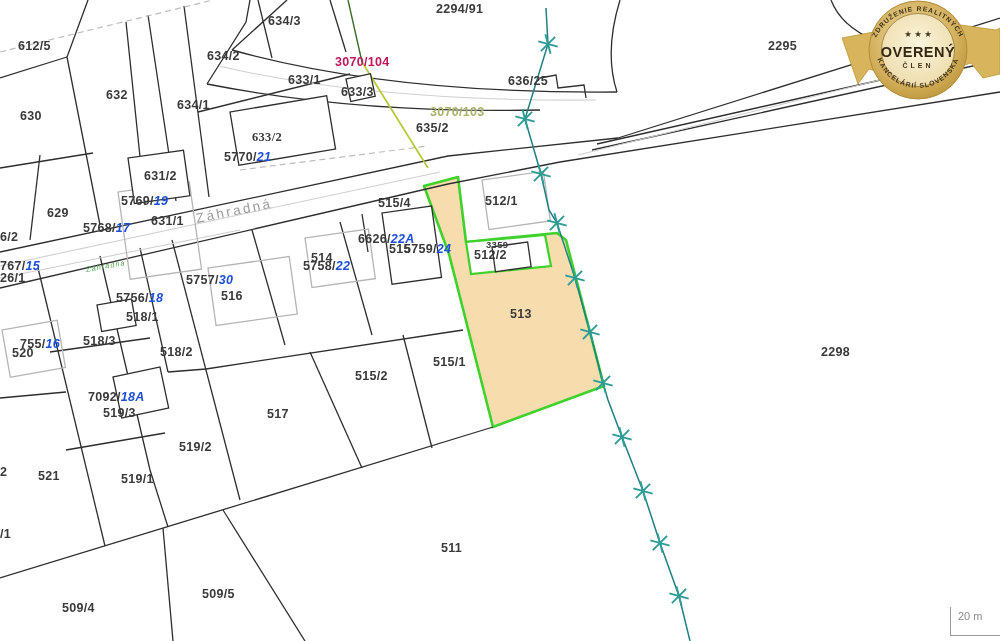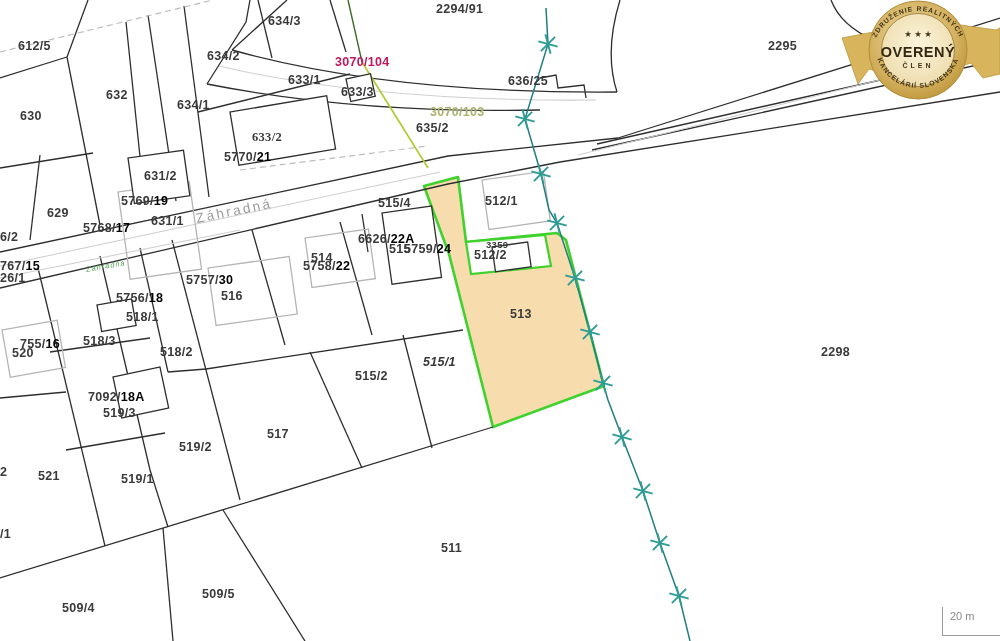--- a/index.html
+++ b/index.html
@@ -1,29 +1,29 @@
 <!DOCTYPE html>
 <html><head>
 <meta charset="utf-8">
 <style>
   html,body{margin:0;padding:0;background:#fff;}
   #stage{position:relative;width:1000px;height:641px;background:#ffffff;overflow:hidden;
          font-family:"Liberation Sans", sans-serif;}
   #maplines{position:absolute;left:0;top:0;z-index:1;}
   .lbl{position:absolute;z-index:3;font-weight:700;font-size:12.5px;color:#3a3a3a;
        white-space:nowrap;letter-spacing:.3px;line-height:1;}
-  .lbl .red{color:#000000;}
+  .lbl .red{color:#1d4ed8;font-style:italic;}
   .lbl.olive{color:#be185d;}
   .lbl.olive2{color:#AAB26B;}
   .lbl.small{font-size:9.5px;font-weight:700;}
   .street{position:absolute;z-index:3;color:#9b9b9b;font-size:13.5px;font-weight:400;
           letter-spacing:2.5px;transform:rotate(-11.5deg);transform-origin:left center;}
   .street-small{position:absolute;z-index:3;color:#55a855;font-size:7.5px;font-weight:400;
           letter-spacing:1px;transform:rotate(-10deg);transform-origin:left center;font-style:italic;}
-  .scalebar{position:absolute;z-index:4;right:0;bottom:6px;width:58px;height:28px;}
+  .scalebar{position:absolute;z-index:4;right:0;bottom:6px;width:50px;height:28px;}
   .scalebar .txt{position:absolute;left:8px;top:3px;color:#8a8a8a;font-size:11px;}
   .scalebar .mark{position:absolute;left:0;top:0;width:100%;height:100%;
       border-left:1.5px solid #9a9a9a;border-bottom:1.5px solid #9a9a9a;}
   #badge{position:absolute;right:0;top:0;z-index:5;}
 </style>
 </head>
 <body>
 
 <div id="stage">
 
@@ -207,24 +207,24 @@
     <div class="lbl" style="left: 116px; top: 292px;"><span>5756/</span><span class="red">18</span></div>
     <div class="lbl" style="left: 126px; top: 311px;"><span>518/1</span></div>
     <div class="lbl" style="left: 510px; top: 308px;"><span>513</span></div>
     <div class="lbl" style="left: 768px; top: 40px;"><span>2295</span></div>
     <div class="lbl" style="left: 821px; top: 346px;"><span>2298</span></div>
     <div class="lbl" style="left: 83px; top: 335px;"><span>518/3</span></div>
     <div class="lbl" style="left: 0px; top: 338px; padding-left: 20px;"><span>755/</span><span class="red">16</span></div>
     <div class="lbl" style="left: 12px; top: 347px;"><span>520</span></div>
     <div class="lbl" style="left: 160px; top: 346px;"><span>518/2</span></div>
     <div class="lbl" style="left: 355px; top: 370px;"><span>515/2</span></div>
-    <div class="lbl" style="left: 423px; top: 356px; font-style: italic;"><span>515/1</span></div>
+    <div class="lbl" style="left: 433px; top: 356px;"><span>515/1</span></div>
     <div class="lbl" style="left: 88px; top: 391px;"><span>7092/</span><span class="red">18A</span></div>
     <div class="lbl" style="left: 103px; top: 407px;"><span>519/3</span></div>
-    <div class="lbl" style="left: 267px; top: 408px; margin-top: 20px;"><span>517</span></div>
+    <div class="lbl" style="left: 267px; top: 408px;"><span>517</span></div>
     <div class="lbl" style="left: 179px; top: 441px;"><span>519/2</span></div>
     <div class="lbl" style="left: 0px; top: 466px;"><span>2</span></div>
     <div class="lbl" style="left: 38px; top: 470px;"><span>521</span></div>
     <div class="lbl" style="left: 121px; top: 473px;"><span>519/1</span></div>
     <div class="lbl" style="left: 0px; top: 528px;"><span>/1</span></div>
     <div class="lbl" style="left: 441px; top: 542px;"><span>511</span></div>
     <div class="lbl" style="left: 202px; top: 588px;"><span>509/5</span></div>
     <div class="lbl" style="left: 62px; top: 602px;"><span>509/4</span></div>
   </div>
 

